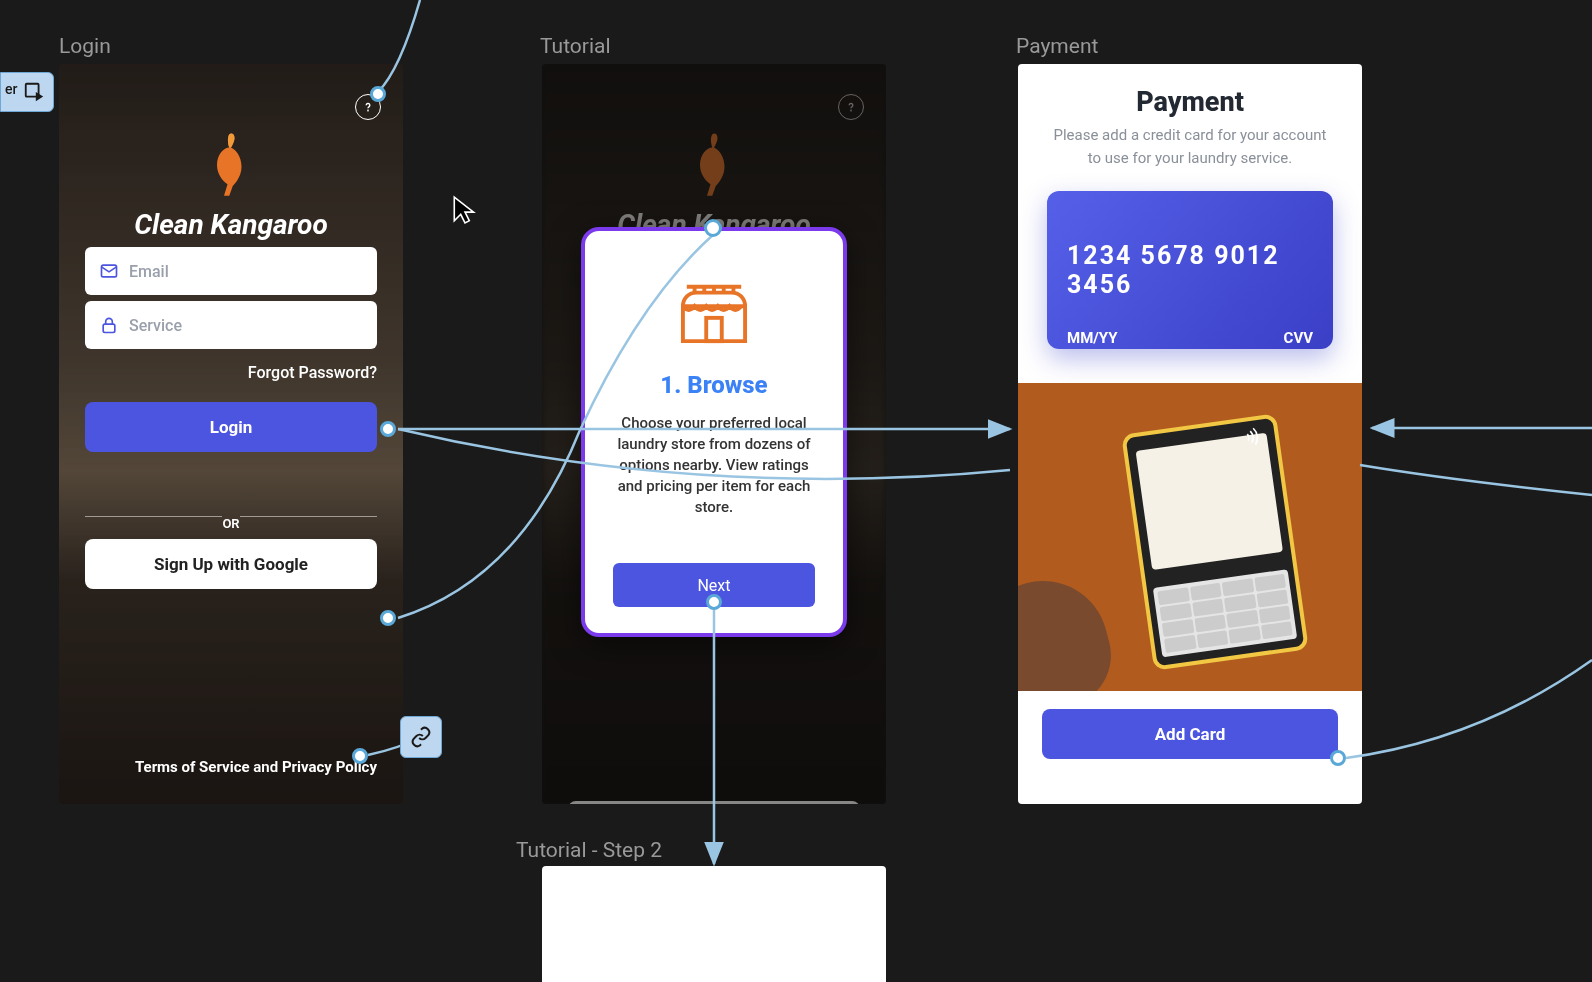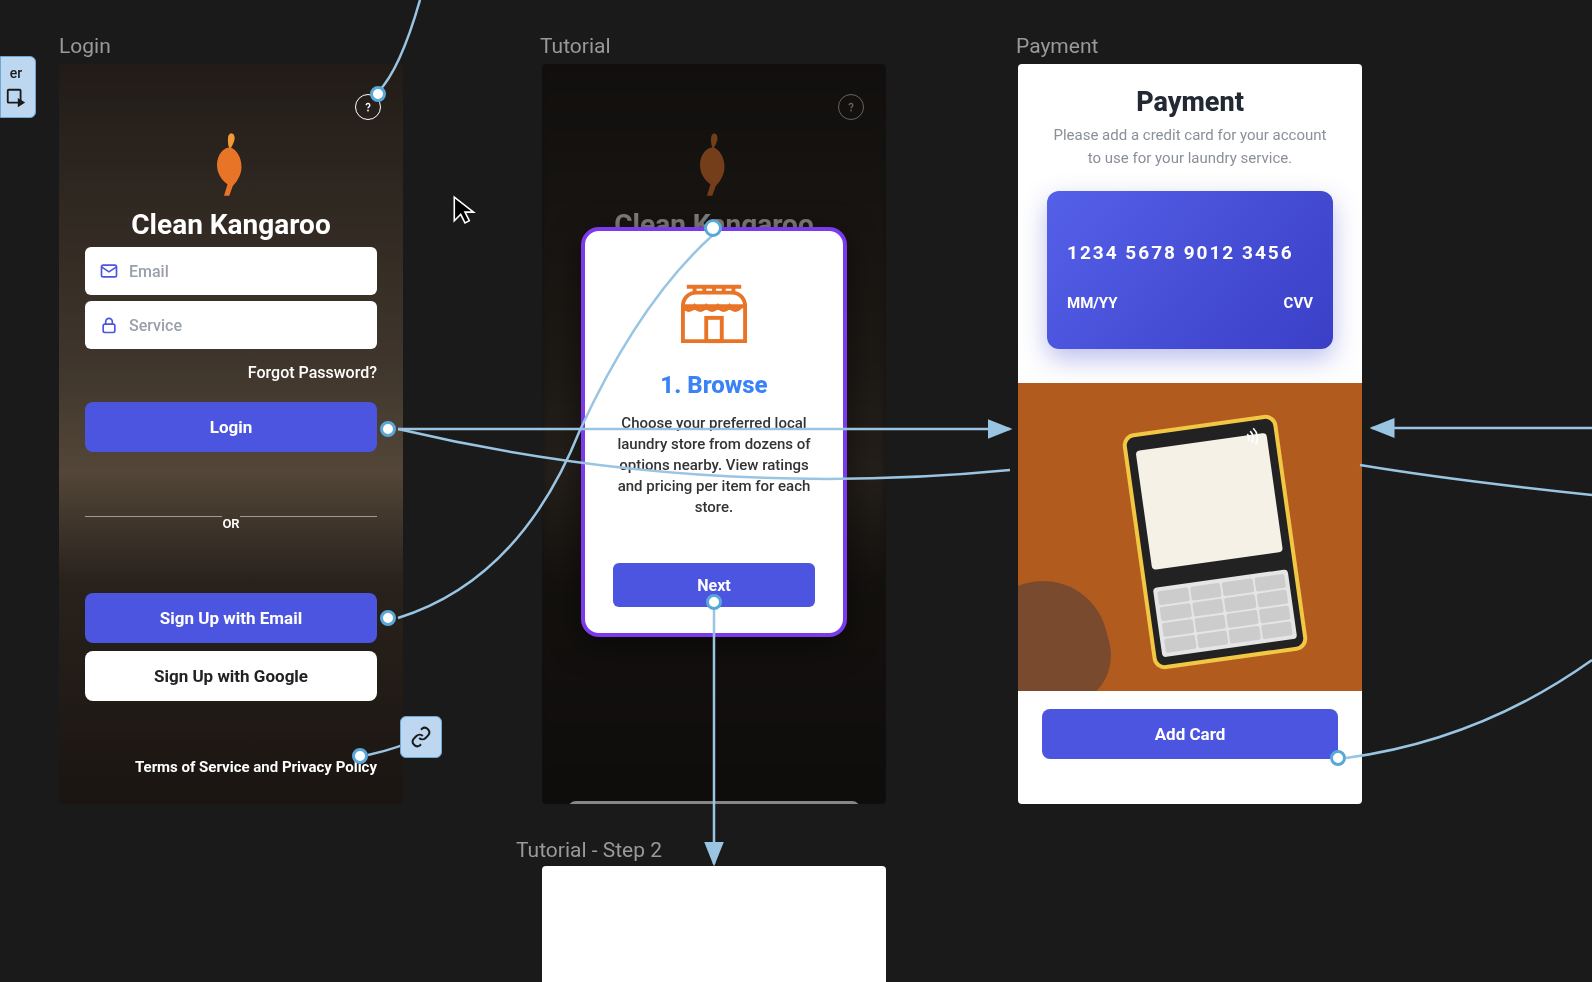--- a/index.html
+++ b/index.html
@@ -12,21 +12,21 @@
   .phone-frame { position: absolute; width: 344px; height: 740px; border-radius: 4px; overflow: hidden; }
   
   
   #login-frame { left: 59px; top: 64px; }
   #login-frame .bg { position:absolute; inset:0; background: linear-gradient(180deg, #4a3d35 0%, #6b5a4a 20%, #8a7560 40%, #b79b7d 55%, #5a4a3d 70%, #3a2f28 100%); filter: brightness(0.7); }
   #login-frame .bg::before { content:""; position:absolute; inset:0; background: rgba(0,0,0,0.35); }
   #login-frame .content { position: relative; z-index: 2; padding: 24px 26px; display:flex; flex-direction:column; height:100%; }
   
   .help-icon-btn { position:absolute; top:30px; right:22px; width:26px; height:26px; border-radius:50%; border:1.5px solid #fff; display:flex; align-items:center; justify-content:center; color:#fff; font-size:16px; font-weight:600; }
   
-  .kangaroo-logo { display:flex; flex-direction:column; align-items:center; margin-top:42px; }
+  .kangaroo-logo { display:flex; flex-direction:column; align-items:center; margin-top:42px;font-style:italic; }
   .kangaroo-svgwrap { width:60px; height:70px; }
   .brand { color:#fff; font-size:28px; font-weight:700; margin-top:8px; }
   
   .input-row { background:#fff; border-radius:6px; height:48px; display:flex; align-items:center; padding:0 14px; gap:10px; margin-top:6px; }
   .input-row:first-of-type { margin-top:58px; }
   .input-row .ico { width:20px; height:20px; }
   .input-row .placeholder { color:#9aa0ab; font-size:16px; font-weight:500; }
   
   .forgot { text-align:right; color:#fff; font-size:16px; margin-top:14px; font-weight:500; }
   
@@ -48,29 +48,29 @@
   #tutorial-frame .bg { position:absolute; inset:0; background: linear-gradient(180deg, #4a3d35 0%, #6b5a4a 20%, #8a7560 40%, #b79b7d 55%, #5a4a3d 70%, #3a2f28 100%); filter: brightness(0.38) blur(3px); }
   #tutorial-frame .dim { position:absolute; inset:0; background:rgba(10,10,10,0.55); }
   #tutorial-frame .ghost { position:relative; z-index:2; padding:24px 26px; display:flex; flex-direction:column; height:100%; }
   .ghost .kangaroo-logo { opacity:0.45; }
   .ghost .btn-white { opacity:0.5; margin-top:560px; }
   
   .modal-card { position:absolute; left:39px; top:163px; width:266px; height:410px; background:#fff; border-radius:18px; z-index:5; display:flex; flex-direction:column; align-items:center; padding:48px 28px 26px; border:4px solid #7c3aed; box-shadow:0 8px 30px rgba(0,0,0,0.5); }
   .modal-card .store-ico { width:78px; height:68px; margin-bottom:24px; }
   .modal-card h2 { color:#3b82f6; font-size:24px; font-weight:800; margin-bottom:14px; }
   .modal-card p { color:#333; text-align:center; font-size:15px; line-height:1.4; font-weight:500; }
-  .modal-card .btn-next { background:#4c55e0; color:#fff; height:44px; border-radius:6px; display:flex; align-items:center; justify-content:center; width:100%; font-weight:700; font-size:16px; margin-top:auto; }
+  .modal-card .btn-next { background:#4c55e0; color:#fff; height:44px; border-radius:6px; display:flex; align-items:center; justify-content:center; width:100%; font-weight:400; font-size:16px; margin-top:auto; }
   
   
   #payment-frame { left:1018px; top:64px; background:#fff; }
   #payment-frame .top { padding:22px 26px 12px; display:flex; flex-direction:column; align-items:center; }
   #payment-frame h1 { font-size:27px; font-weight:800; color:#222932; }
   #payment-frame .subtitle { color:#8a9099; font-size:15px; line-height:1.5; text-align:center; margin-top:6px; max-width:280px; }
   .card-visual { width:286px; height:158px; background:linear-gradient(130deg, #5560e8 0%, #3a3fc6 100%); border-radius:12px; box-shadow:0 10px 26px rgba(60,70,200,0.35); margin-top:22px; padding:22px 20px; color:#fff; position:relative; }
-  .card-num { font-size:19px; font-weight:700; letter-spacing:2px; margin-top:28px; }
+  .card-num { font-size:25px; font-weight:700; letter-spacing:2px; margin-top:28px; }
   .card-row { display:flex; justify-content:space-between; margin-top:30px; font-size:15px; font-weight:700; }
   .pay-img { height:308px; background:#b15b1f; position:relative; display:flex; align-items:center; justify-content:center; overflow:hidden; margin-top:22px; }
   .pos-device { width:156px; height:238px; position:relative; transform:rotate(-8deg); margin-left:50px; margin-top:10px; }
   .pos-body { position:absolute; inset:0; background:#222; border-radius:12px; border:4px solid #f2c744; }
   .pos-screen { position:absolute; top:18px; left:12px; right:12px; height:120px; background:#f5f1e6; border-radius:4px; }
   .pos-keys { position:absolute; bottom:12px; left:10px; right:10px; height:70px; background:#e5e5e5; border-radius:4px; display:grid; grid-template-columns:repeat(4,1fr); grid-template-rows:repeat(4,1fr); gap:2px; padding:4px; }
   .pos-keys div { background:#ccc; border-radius:2px; }
   .hand { position:absolute; left:-40px; bottom:-20px; width:130px; height:130px; background:#7a4a2e; border-radius:50% 50% 40% 40%; transform:rotate(-15deg); }
   .contactless { position:absolute; top:10px; right:16px; color:#eee; font-size:18px; }
   
@@ -78,21 +78,21 @@
   .btn-add { background:#4c55e0; color:#fff; height:50px; border-radius:8px; display:flex; align-items:center; justify-content:center; font-size:17px; font-weight:700; }
   
   
   .node { position:absolute; width:16px; height:16px; border-radius:50%; background:#fff; border:3px solid #5aa8d8; z-index:30; }
   .node-top { width:18px; height:18px; }
   
   svg.arrows { position:absolute; inset:0; width:100%; height:100%; z-index:20; pointer-events:none; }
   
   .figma-cursor { position:absolute; left:452px; top:195px; z-index:40; }
   
-  .toolbar-stub { position:absolute; left:0; top:56px; background:#bcd7ef; border:1px solid #6fa8d6; border-radius:0 6px 6px 0; padding:8px 8px 8px 4px; display:flex; align-items:center; gap:6px; z-index:40;flex-direction:column; }
+  .toolbar-stub { position:absolute; left:0; top:72px; background:#bcd7ef; border:1px solid #6fa8d6; border-radius:0 6px 6px 0; padding:8px 8px 8px 4px; display:flex; align-items:flex-start; gap:6px; z-index:40; }
   .toolbar-stub .txt { color:#1a1a1a; font-size:14px; font-weight:500; }
   
   .link-badge { position:absolute; width:42px; height:42px; background:#bcd7ef; border:1px solid #6fa8d6; border-radius:6px; display:flex; align-items:center; justify-content:center; z-index:35; }
   
   .second-tutorial-label { position:absolute; left:516px; top:838px; color:#999; font-size:21px; }
   
   .mini-frame { position:absolute; left:542px; top:866px; width:344px; height:116px; background:#fff; border-radius:4px 4px 0 0; overflow:hidden; }
   
 </style>
 </head>
@@ -150,21 +150,20 @@
       <div class="forgot">Forgot Password?</div>
 
       <div class="btn btn-primary">Login</div>
 
       <div class="or-div">
         <div class="or-line"></div>
         <div class="or-text">OR</div>
         <div class="or-line"></div>
       </div>
 
-      <div class="btn btn-primary signup-primary">Sign Up with Email</div>
       <div class="btn btn-white">Sign Up with Google</div>
 
       <div class="legal">
         <span class="lnk">Terms of Service</span><span> and </span><span class="lnk">Privacy Policy</span>
       </div>
     </div>
   </div>
 
   <div id="tutorial-frame" class="phone-frame">
     <div class="bg"></div>

